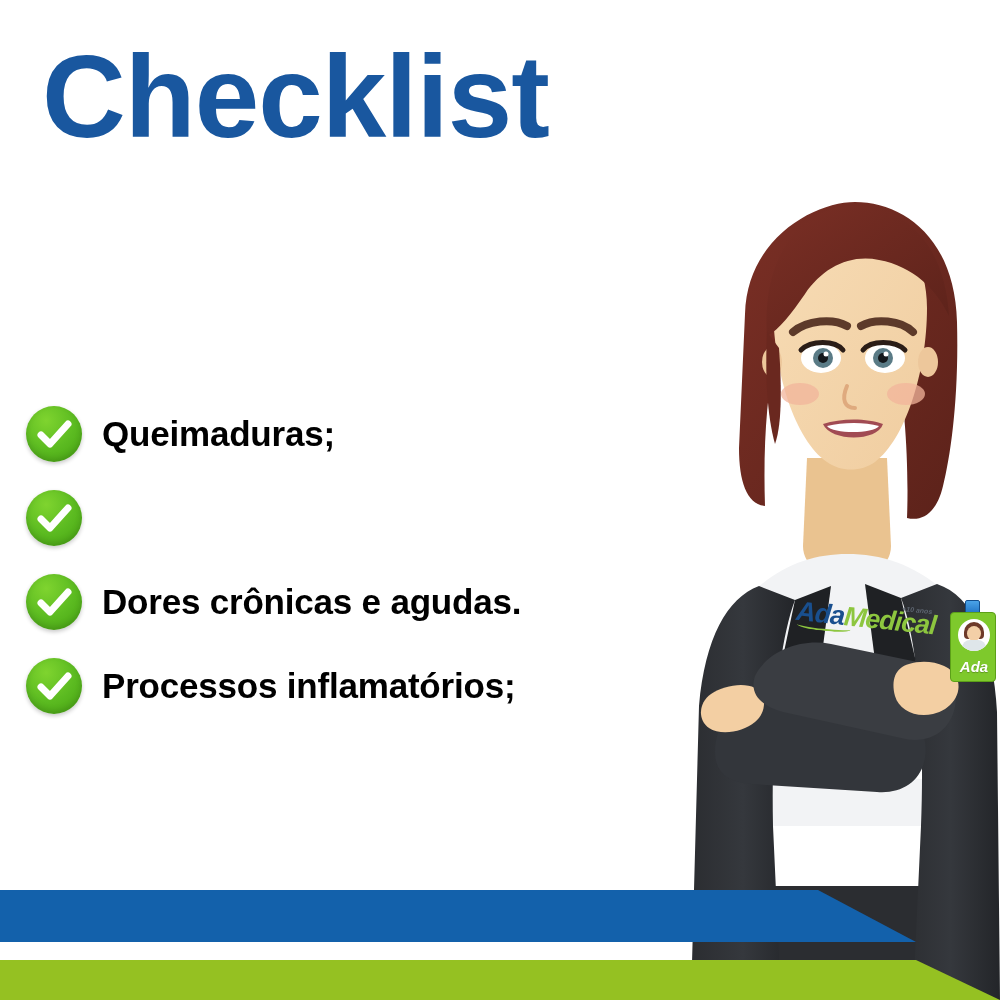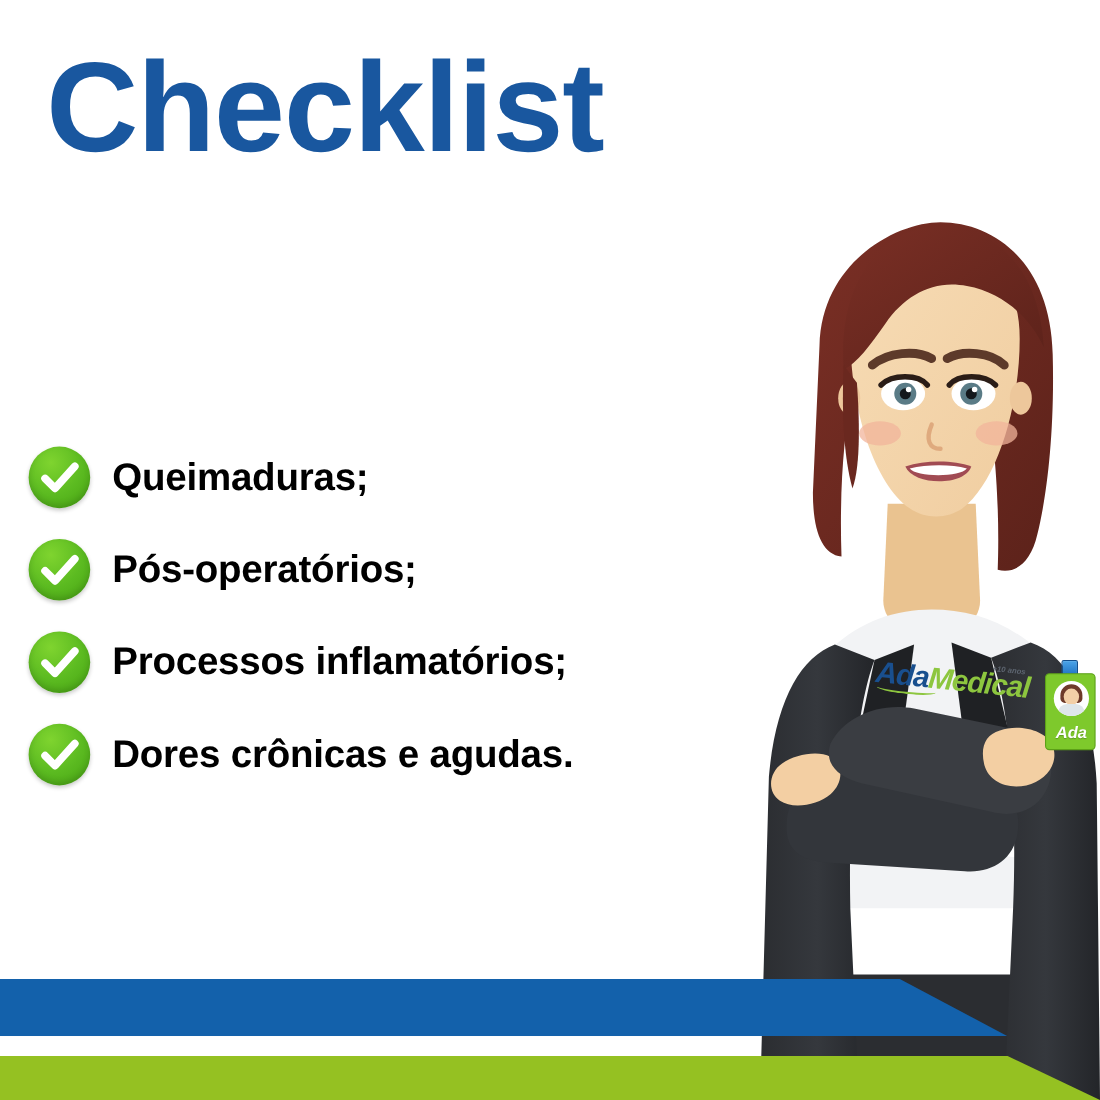--- a/index.html
+++ b/index.html
@@ -219,41 +219,40 @@
       </span>
       <span class="check-label">Queimaduras;</span>
     </div>
 
     <div class="check-row">
       <span class="check-icon">
         <svg viewBox="0 0 56 56">
             <path d="M15 29 L24 38 L42 18" fill="none" stroke="#ffffff" stroke-width="7" stroke-linecap="round" stroke-linejoin="round"></path>
           </svg>
       </span>
-      <span class="check-label">Pós-operatórios;</span>
-    </div>
-
-
+    </div>
+
+
+
+    <div class="check-row">
+      <span class="check-icon">
+        <svg viewBox="0 0 56 56">
+            <path d="M15 29 L24 38 L42 18" fill="none" stroke="#ffffff" stroke-width="7" stroke-linecap="round" stroke-linejoin="round"></path>
+          </svg>
+      </span>
+      <span class="check-label">Dores crônicas e agudas.</span>
+    </div>
 
     <div class="check-row">
       <span class="check-icon">
         <svg viewBox="0 0 56 56">
             <path d="M15 29 L24 38 L42 18" fill="none" stroke="#ffffff" stroke-width="7" stroke-linecap="round" stroke-linejoin="round"></path>
           </svg>
       </span>
       <span class="check-label">Processos inflamatórios;</span>
-    </div>
-
-    <div class="check-row">
-      <span class="check-icon">
-        <svg viewBox="0 0 56 56">
-            <path d="M15 29 L24 38 L42 18" fill="none" stroke="#ffffff" stroke-width="7" stroke-linecap="round" stroke-linejoin="round"></path>
-          </svg>
-      </span>
-      <span class="check-label">Dores crônicas e agudas.</span>
     </div>
 
   </div>
 
   <div id="woman">
     <svg viewBox="0 0 345 814" xmlns="http://www.w3.org/2000/svg">
       <defs>
         <linearGradient id="blazerG" x1="0" y1="0" x2="1" y2="0">
           <stop offset="0" stop-color="#2b2d31"></stop>
           <stop offset="0.5" stop-color="#35383d"></stop>

